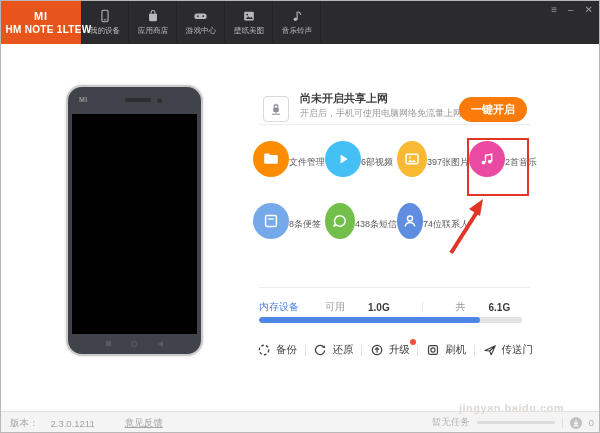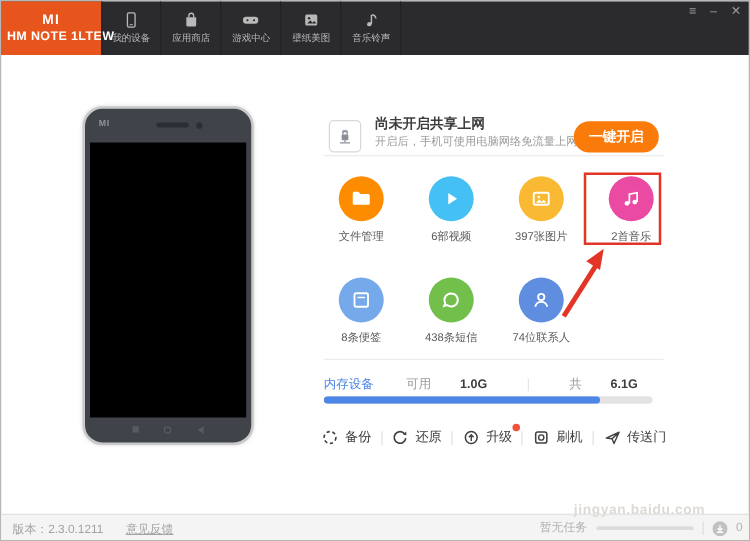--- a/index.html
+++ b/index.html
@@ -40,21 +40,21 @@
   .share-title { position:absolute; left:299px; top:90px; font-size:11px; font-weight:bold; color:#3d3d3d; }
   .share-sub { position:absolute; left:299px; top:106px; font-size:9px; color:#9b9b9b; }
   .onekey-btn { position:absolute; left:458px; top:96px; width:68px; height:25px; border:none; border-radius:13px;
                 background:var(--button-orange,#fa7a0a); color:#fff; font-size:11px; font-weight:bold; cursor:pointer;
                 font-family:inherit; }
   .div1 { position:absolute; left:258px; top:123px; width:272px; height:1px; background:#ececec; }
   .div2 { position:absolute; left:258px; top:286px; width:272px; height:1px; background:#ececec; }
 
   
   .grid { position:absolute; left:252px; top:138px; width:288px; display:flex; flex-wrap:wrap; row-gap:24px; }
-  .cell { width:72px; display:flex; flex-direction:column; align-items:center; padding-top:2px; cursor:pointer;text-align:center; }
+  .cell { width:72px; display:flex; align-items:center; padding-top:2px; cursor:pointer;text-align:center; }
   .circ { width:36px; height:36px; border-radius:50%; display:flex; align-items:center; justify-content:center; }
   .glabel { margin-top:6px; font-size:9px; color:#5a5a5a; white-space:nowrap; }
 
   .hl-box { position:absolute; left:466px; top:137px; width:62px; height:58px; border:2px solid var(--highlight-red,#e23527); }
   .hl-arrow { position:absolute; left:428px; top:192px; }
 
   
   .storage { position:absolute; left:258px; top:299px; display:flex; align-items:center; font-size:10px; color:#9a9a9a;gap:20px; }
   .storage .s-name { color:var(--storage-blue,#4c86e6); margin-right:6px; }
   .storage b { color:#3c3c3c; margin-left:3px; }
@@ -65,21 +65,21 @@
   
   .actions { position:absolute; left:256px; top:340px; width:276px; height:18px; display:flex; align-items:center;
              justify-content:space-between; }
   .act { display:flex; align-items:flex-end; gap:5px; font-size:10.5px; color:#414141; cursor:pointer; position:relative; }
   .act svg { display:block; }
   .act .dot { position:absolute; right:-6px; top:-4px; width:6px; height:6px; border-radius:50%; background:#f4503a; }
   .asep { width:1px; height:11px; background:#e2e2e2; }
 
   
   .statusbar { position:absolute; left:0; bottom:0; width:600px; height:21px; background:#f4f4f4; border-top:1px solid #e2e2e2; }
-  .sb-left { position:absolute; left:9px; top:5px; display:flex; align-items:center; font-size:9.5px; color:#a3a3a3; }
+  .sb-left { position:absolute; left:9px; top:5px; display:flex; align-items:center; font-size:9.5px; color:#a3a3a3;gap:12px; }
   .sb-left .fb { margin-left:18px; text-decoration:underline; cursor:pointer; }
   .sb-right { position:absolute; right:7px; top:4px; display:flex; align-items:center; gap:7px; font-size:9.5px; color:#b3b3b3; }
   .sb-line { width:78px; height:3px; border-radius:2px; background:#dcdcdc; }
   .sb-sep { width:1px; height:11px; background:#dedede; }
   .dl-ic { width:12px; height:12px; border-radius:50%; background:#c2c2c2; display:flex; align-items:center; justify-content:center; }
   .watermark { position:absolute; left:458px; top:401px; font-size:11px; font-weight:bold; color:#ddd9d4;
                letter-spacing:.5px; text-shadow:0 0 1px #fff; z-index:5; pointer-events:none; }
 </style>
 </head>
 <body>

